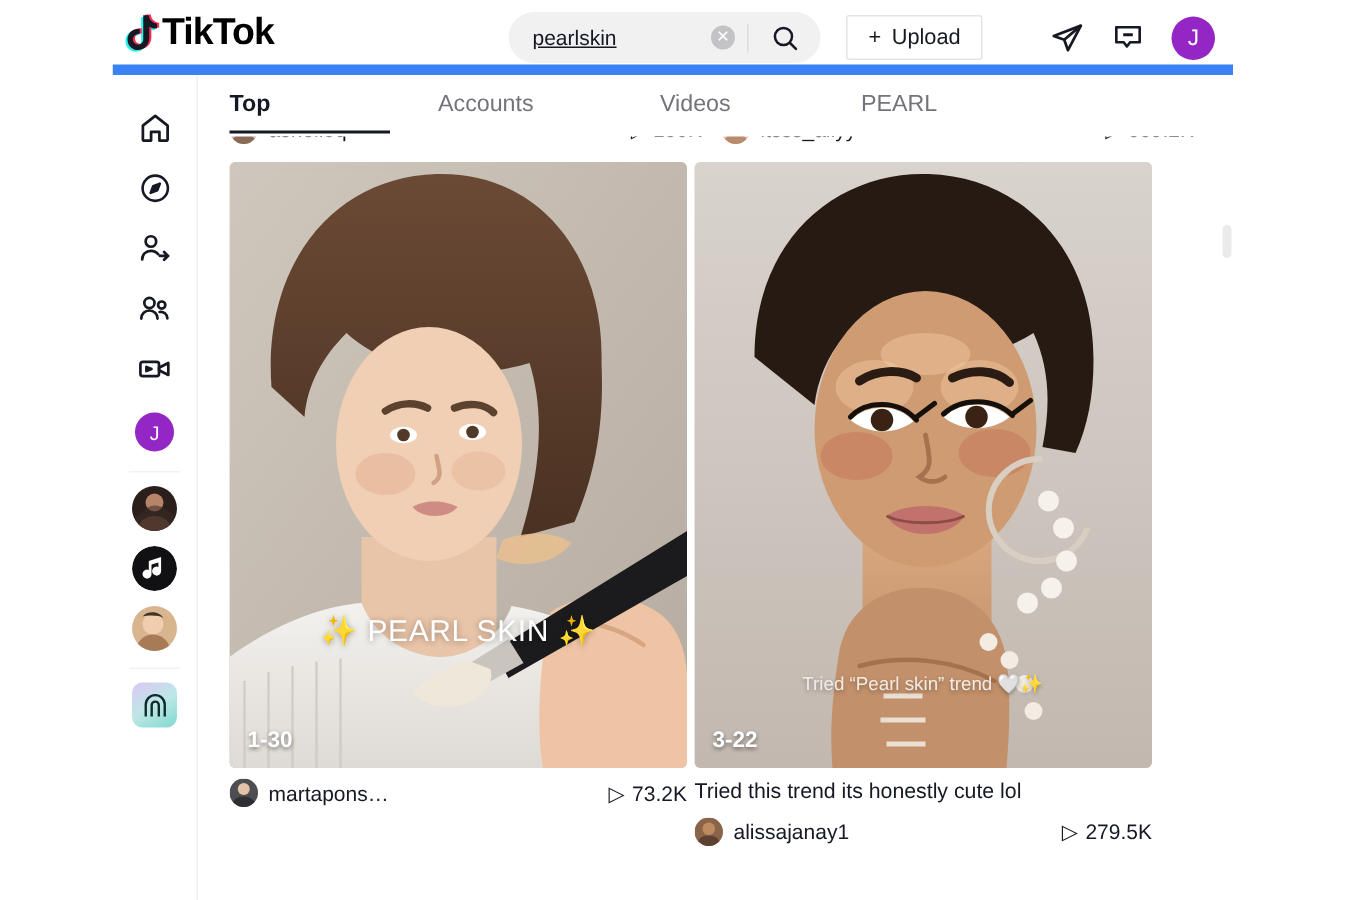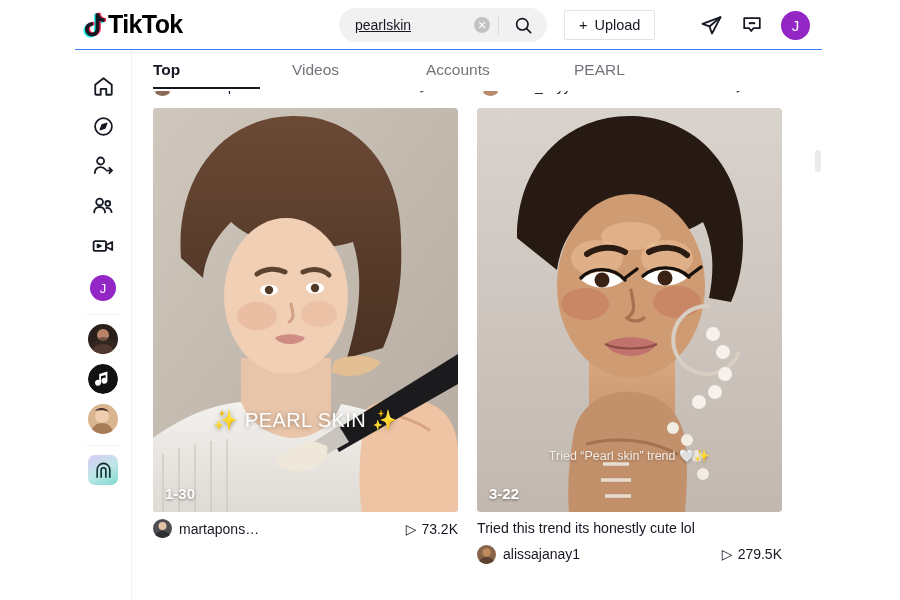--- a/index.html
+++ b/index.html
@@ -32,21 +32,21 @@
     overflow: hidden;
   }
 
   
   .header {
     position: absolute;
     left: 0; top: 0;
     width: 747px;
     height: 50px;
     background: #ffffff;
-    border-bottom: 1px solid #3b82f6;
+    border-bottom: 7px solid #3b82f6;
     display: flex;
     align-items: center;
   }
 
   .logo {
     display: flex;
     align-items: center;
     margin-left: 8px;
     cursor: pointer;
     user-select: none;
@@ -271,21 +271,21 @@
     justify-content: space-between;
   }
   .cut-author { display: flex; align-items: center; gap: 7px; }
   .cut-pic { width: 19px; height: 19px; border-radius: 50%; overflow: hidden; }
   .cut-name { font-size: 14px; color: #161823; }
   .cut-views { font-size: 14px; color: #161823; display: flex; align-items: center; gap: 4px; }
 
   
   .grid {
     display: flex;
-    gap: 19px;
+    gap: 5px;
     margin-top: 8px;
   }
   .card { width: 305px; }
   .thumb {
     position: relative;
     width: 305px;
     height: 404px;
     border-radius: 4px;
     overflow: hidden;
     cursor: pointer;
@@ -512,22 +512,22 @@
             <path d="M9 21v-9.5a3 3 0 0 1 6 0V21"></path>
           </svg>
         </span>
       </div>
     </div>
 
     <div class="main">
 
       <div class="tabbar">
         <div class="tab active" id="tab-0">Top</div>
+        <div class="tab" id="tab-1">Accounts</div>
         <div class="tab" id="tab-2">Videos</div>
-        <div class="tab" id="tab-1">Accounts</div>
         <div class="tab" id="tab-3">PEARL</div>
       </div>
 
       <div class="results">
 
         <div class="cut-row">
           <div class="cut-col">
             <div class="cut-inner">
               <div class="cut-author">
                 <span class="cut-pic">

